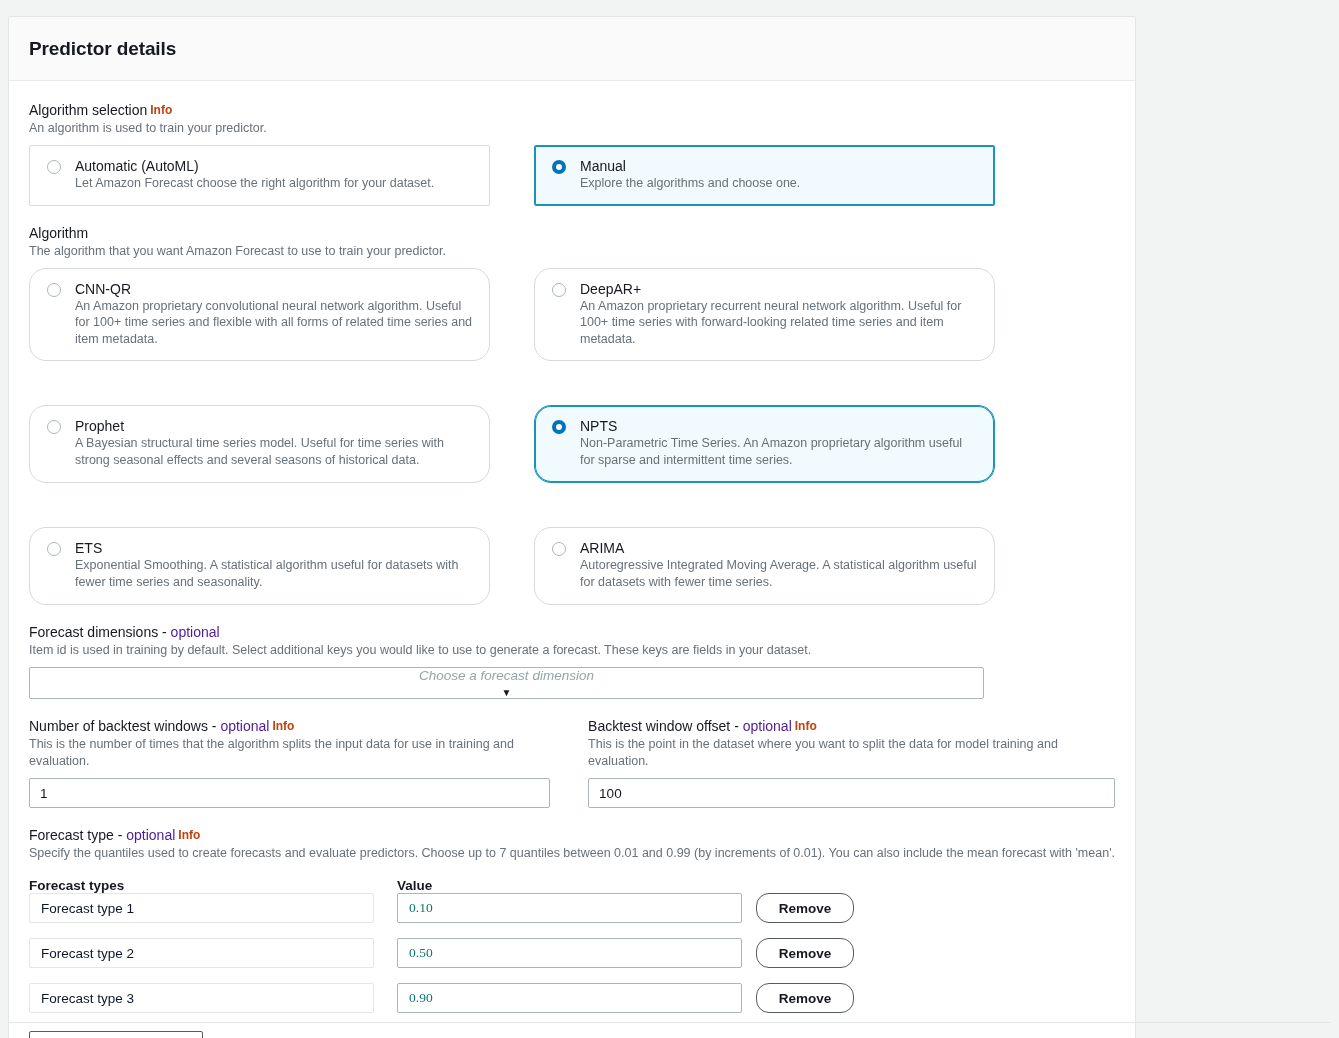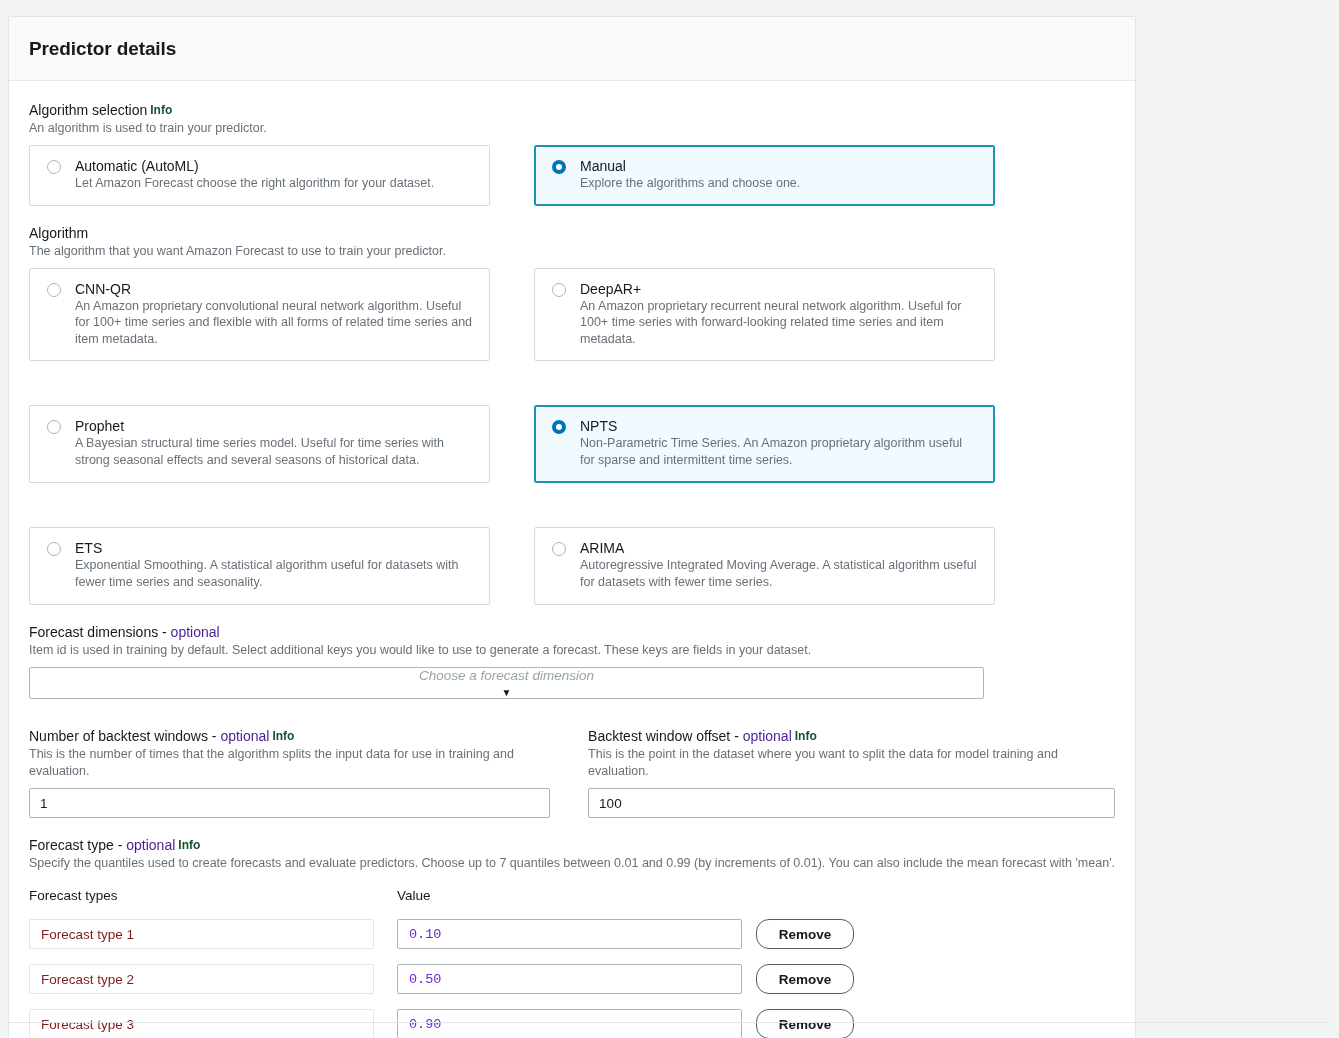--- a/index.html
+++ b/index.html
@@ -42,21 +42,21 @@
     font-size: 14px;
     color: #16191f;
     margin-bottom: 1px;
     line-height: 18px;
   }
   .field-label .opt {
     font-weight: normal;
     color: #4c1d95;
   }
   .info-link {
-    color: #14532d;
+    color: #c2410c;
     font-size: 12px;
     font-weight: bold;
     text-decoration: none;
     margin-left: 3px;
     vertical-align: 1px;
     cursor: pointer;
   }
   .field-desc {
     font-size: 12.5px;
     color: #687078;
@@ -80,21 +80,21 @@
     display: flex;
     align-items: flex-start;
     cursor: pointer;
     min-height: 56px;
   }
   .tile.selected {
     border: 1px solid #1a93b5;
     background: #f1faff;
     box-shadow: 0 0 0 1px #1a93b5 inset;
   }
-  .tile-alg { min-height: 78px; }
+  .tile-alg { min-height: 78px; border-radius: 17px; }
   .radio {
     width: 14px; height: 14px;
     border-radius: 50%;
     border: 1.6px solid #aab7b8;
     background: #fff;
     flex: 0 0 auto;
     margin: 3px 14px 0 3px;
     position: relative;
   }
   .tile.selected .radio {
@@ -137,69 +137,70 @@
   .caret {
     font-size: 10px;
     color: #16191f;
     line-height: 1;
   }
 
   
   .two-col {
     display: flex;
     gap: 38px;
-    margin-top: 28px;
+    margin-top: 18px;
   }
   .col { width: 630px; }
   .col-wide { width: 637px; }
   .text-input {
     width: 100%;
     height: 30px;
     border: 1px solid #aab7b8;
     border-radius: 2px;
     background: #fff;
     font-family: "Liberation Sans", sans-serif;
     font-size: 13.5px;
     color: #16191f;
     padding: 0 10px;
     outline: none;
   }
 
   
   .ft-head {
     display: flex;
     margin-top: 16px;
-    margin-bottom: 16px;
+    margin-bottom: 0;
+    font-weight: bold;
   }
   .ft-head-types { width: 368px; font-size: 13.5px; color: #16191f; }
   .ft-head-value { font-size: 13.5px; color: #16191f; }
   .ft-row {
     display: flex;
     align-items: center;
     margin-bottom: 15px;
   }
   .ft-name {
     width: 345px; height: 30px;
     border: 1px solid #e4e6e6;
     border-radius: 2px;
     background: #fff;
     display: flex; align-items: center;
     padding: 0 11px;
     font-size: 13.5px;
-    color: #7f1d1d;
+    color: #0f172a;
     margin-right: 23px;
   }
   .ft-value {
     width: 345px; height: 30px;
     border: 1px solid #aab7b8;
     border-radius: 2px;
     background: #fff;
-    font-family: Liberation Mono, monospace;
-    font-size: 13.5px;
-    color: #6d28d9;
+    font-family: Liberation Serif, serif;
+    font-size: 13.5px;
+    color: #0f766e;
     padding: 0 11px;
     outline: none;
     margin-right: 14px;
   }
   .btn {
     border: 1px solid #545b64;
     border-radius: 2px;
     background: #ffffff;
     color: #16191f;
     font-family: "Liberation Sans", sans-serif;

